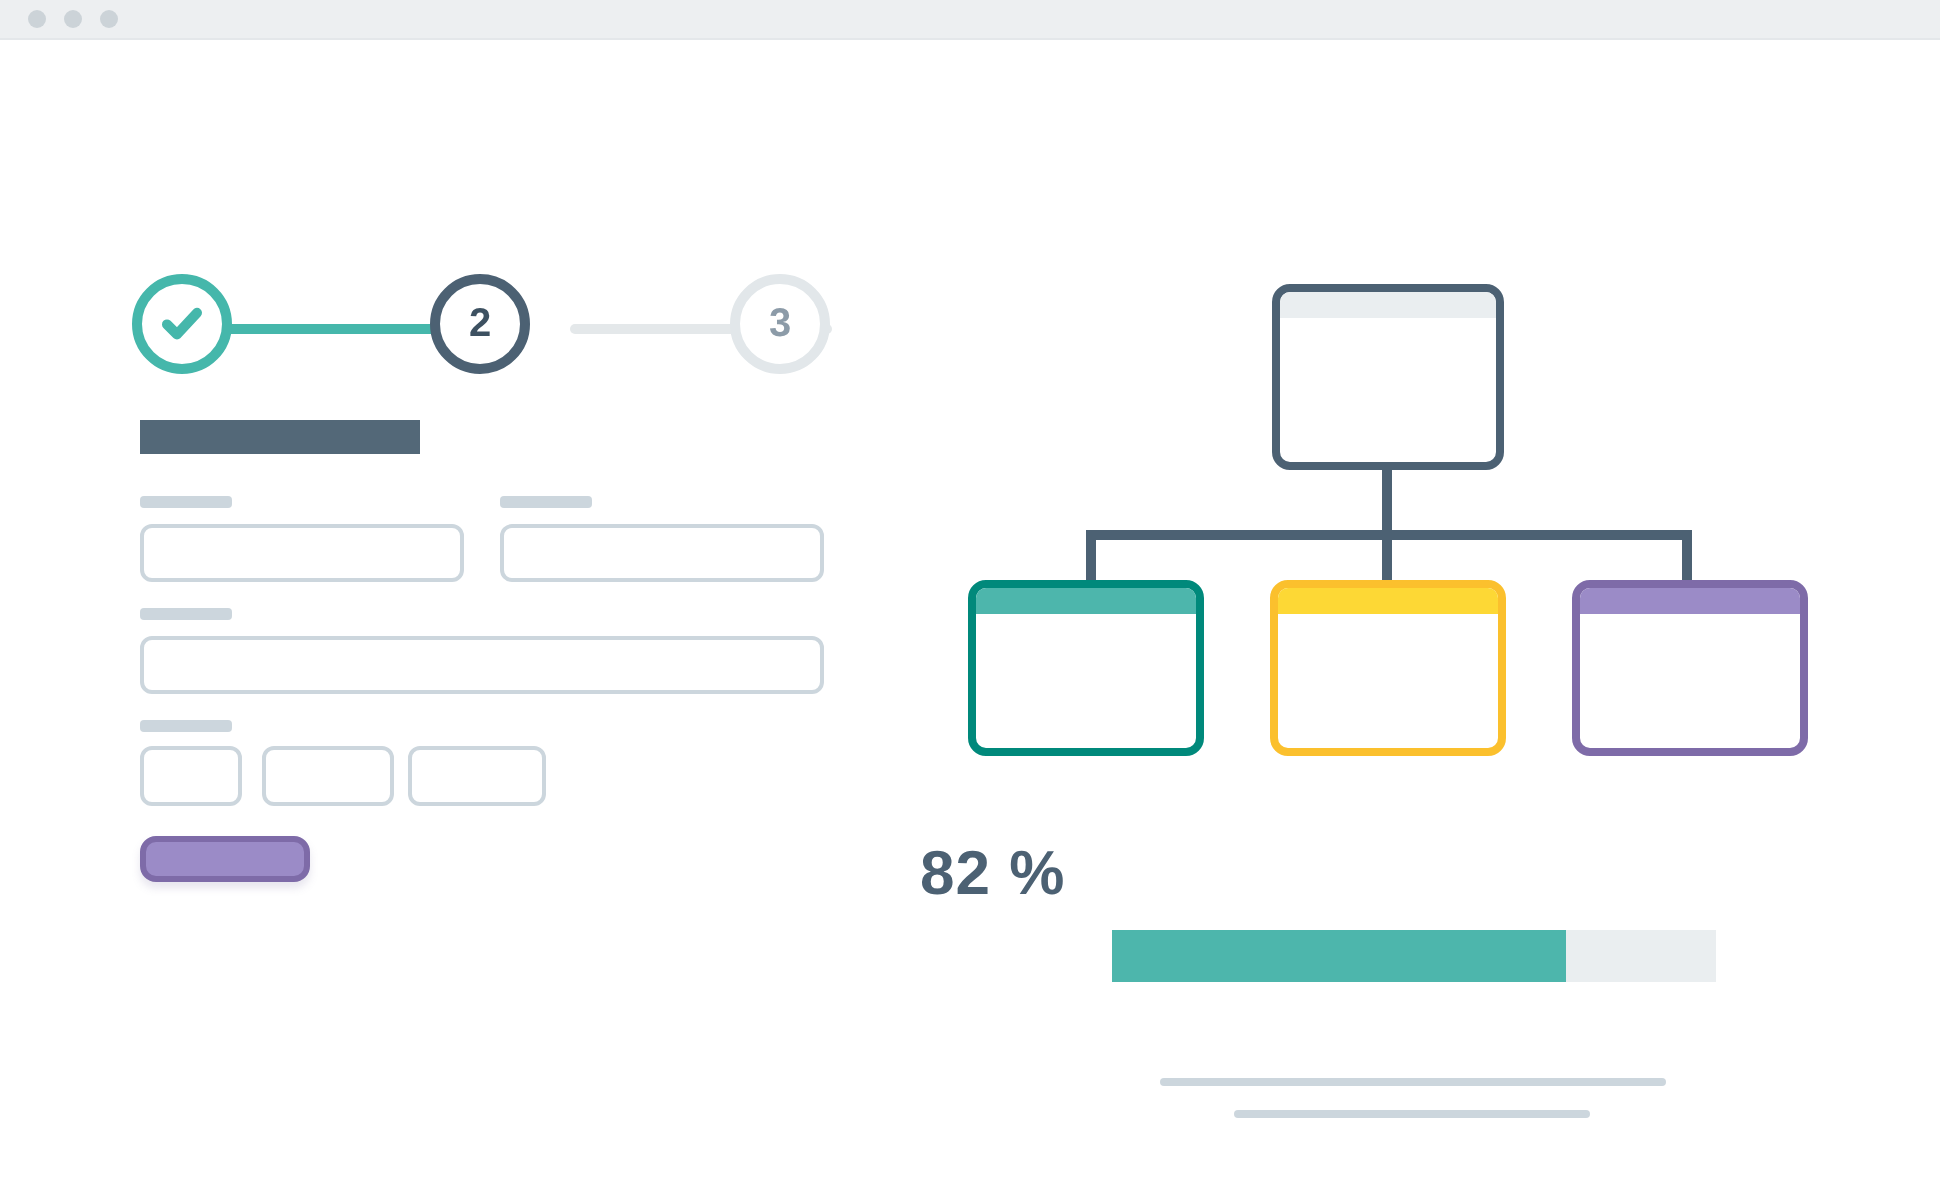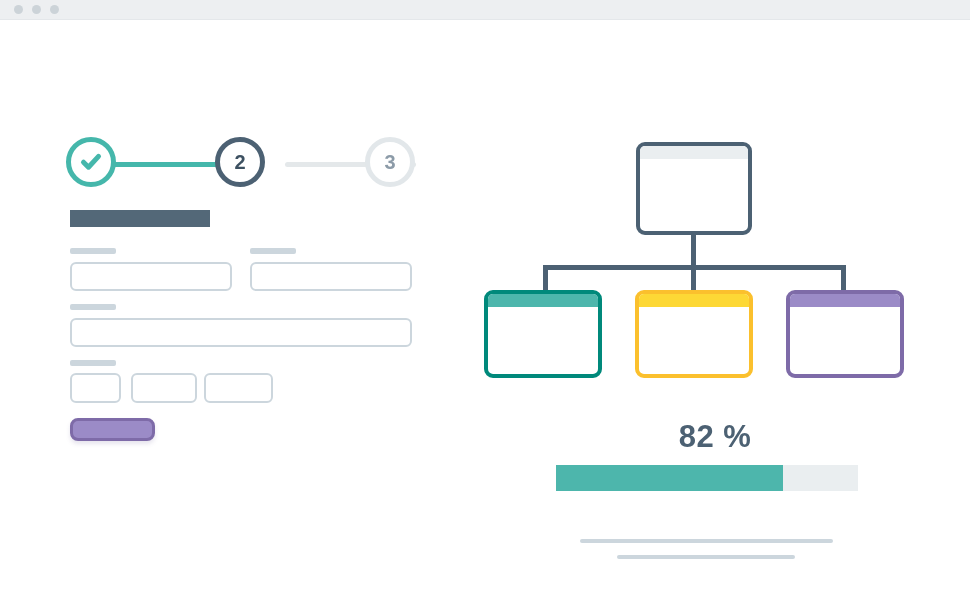--- a/index.html
+++ b/index.html
@@ -188,21 +188,20 @@
   .conn-bus     { left: 83px;  top: 246px; width: 303px; height: 5px; }
   .conn-drop-a  { left: 83px;  top: 246px; width: 5px;   height: 27px; }
   .conn-drop-b  { left: 231px; top: 246px; width: 5px;   height: 27px; }
   .conn-drop-c  { left: 381px; top: 246px; width: 5px;   height: 27px; }
 
   
   .progress-value {
     position: absolute;
     left: 0; top: 400px;
     width: 510px;
-    text-align: center;
     font-size: 31px;
     font-weight: bold;
     color: #4c6173;
     letter-spacing: 0.5px;
   }
   .progress-track {
     position: absolute;
     left: 96px; top: 446px;
     width: 302px; height: 26px;
     background: #eaeef0;

